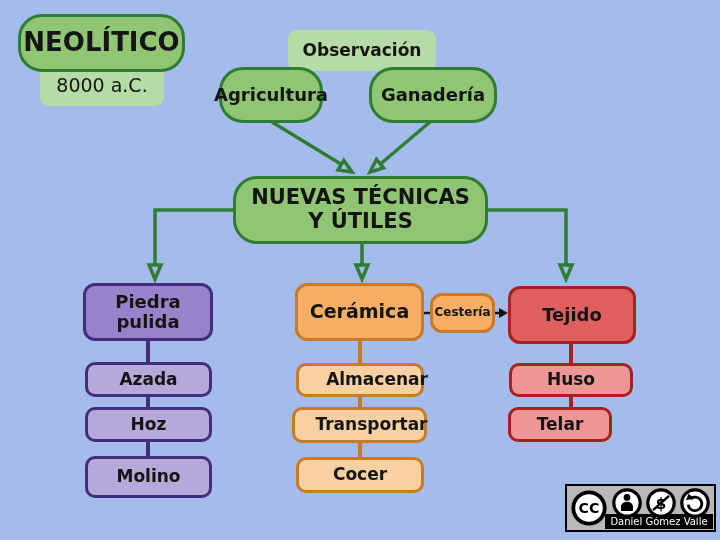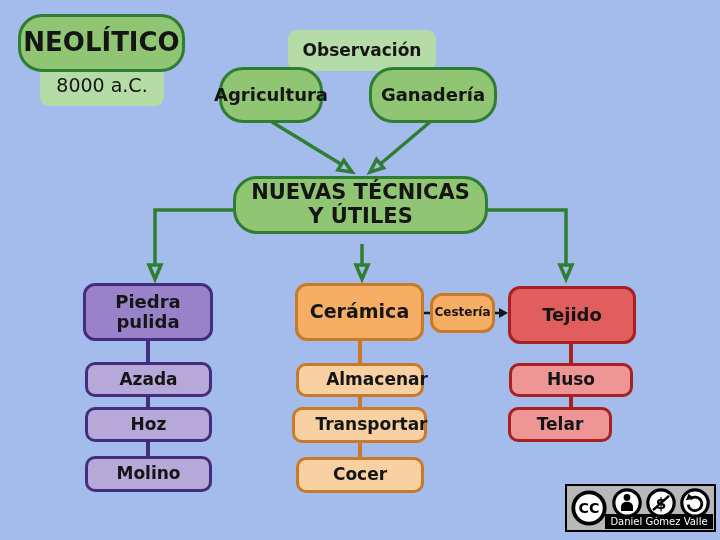--- a/index.html
+++ b/index.html
@@ -27,25 +27,25 @@
   
   .red     {background:#e05e5e;border:3px solid #a92020;border-radius:12px;}
   .ltred   {background:#ee9595;border:3px solid #a92020;border-radius:10px;}
 
   
   #neolitico   {left:18px;  top:14px;  width:167px; height:58px; font-size:26px; z-index:4;}
   #fecha       {left:40px;  top:66px;  width:124px; height:40px; font-size:19px; font-weight:normal; z-index:3;}
   #observacion {left:288px; top:30px;  width:148px; height:41px; font-size:17px; z-index:2;}
   #agricultura {left:219px; top:67px;  width:104px; height:56px; font-size:18px; z-index:3;}
   #ganaderia   {left:369px; top:67px;  width:128px; height:56px; font-size:18px; z-index:3;}
-  #central     {left:233px; top:176px; width:255px; height:58px; font-size:21px; padding:12px 14px;}
+  #central     {left:233px; top:176px; width:255px; height:68px; font-size:21px; padding:12px 14px;}
   #piedra      {left:83px;  top:283px; width:130px; height:58px; font-size:18px;}
   #azada       {left:85px;  top:362px; width:127px; height:35px; font-size:17px;}
   #hoz         {left:85px;  top:407px; width:127px; height:35px; font-size:17px;}
-  #molino      {left:85px;  top:456px; width:127px; height:36px; font-size:17px;}
+  #molino      {left:85px;  top:456px; width:127px; height:42px; font-size:17px;}
   #ceramica    {left:295px; top:283px; width:129px; height:58px; font-size:19px;}
   #cesteria    {left:430px; top:293px; width:65px;  height:40px; font-size:12px;}
   #tejido      {left:508px; top:286px; width:128px; height:58px; font-size:18px;}
   #almacenar   {left:296px; top:363px; width:128px; height:34px; font-size:17px;padding-left:34px;}
   #transportar {left:292px; top:407px; width:135px; height:36px; font-size:17px;padding-left:24px;}
   #cocer       {left:296px; top:457px; width:128px; height:36px; font-size:17px;}
   #huso        {left:509px; top:363px; width:124px; height:34px; font-size:17px;}
   #telar       {left:508px; top:407px; width:104px; height:35px; font-size:17px;}
 
   

